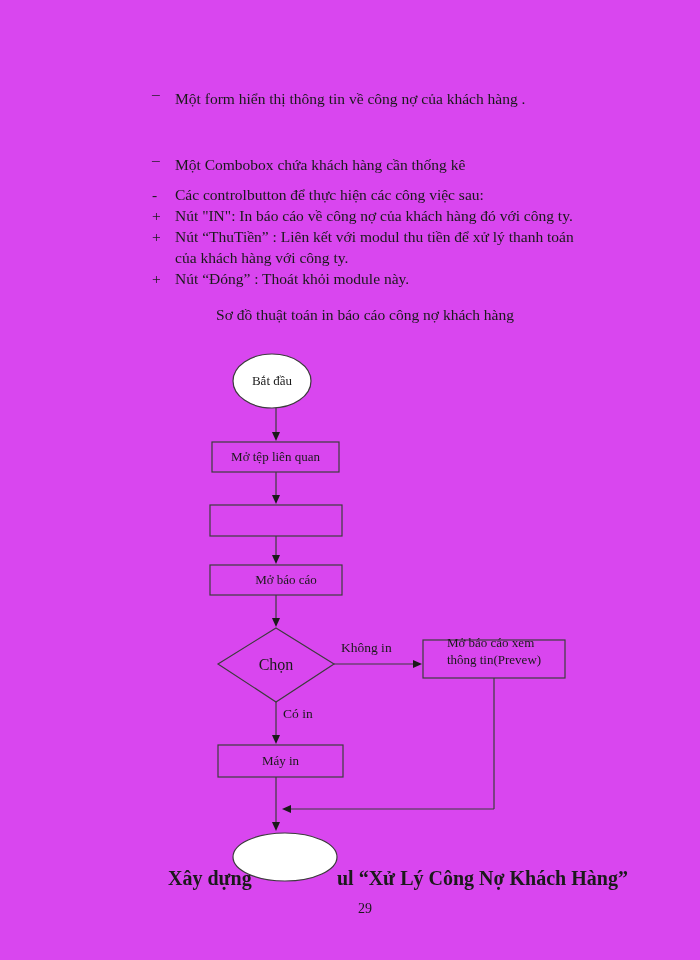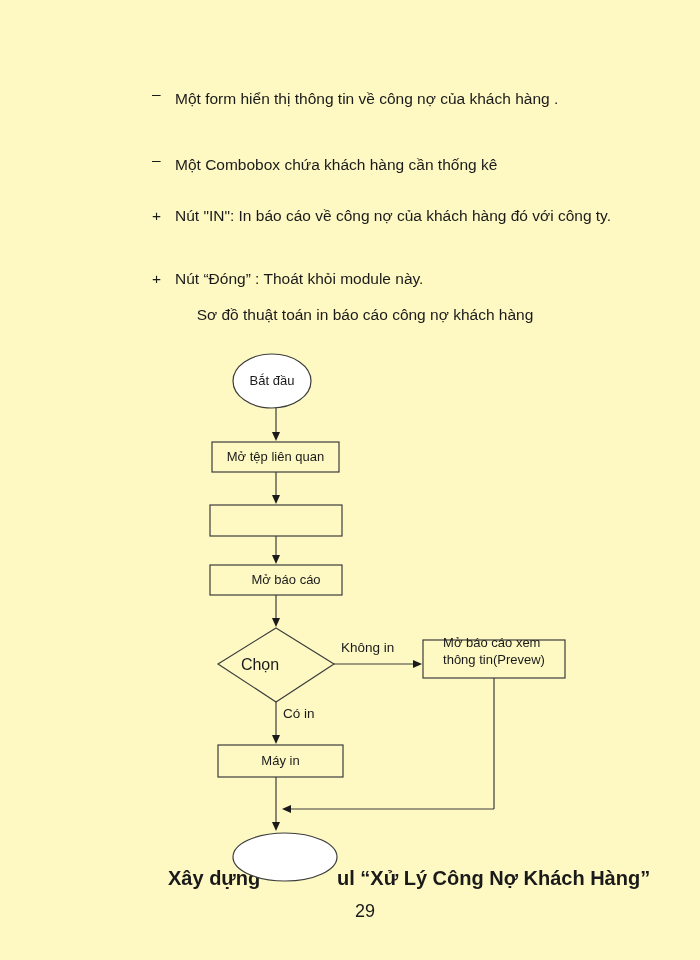--- a/index.html
+++ b/index.html
@@ -1,20 +1,20 @@
 <!DOCTYPE html>
 <html><head>
 <meta charset="utf-8">
 <style>
   html,body{margin:0;padding:0;background:#e8e8e8;}
   .page{
     position:relative;
     width:700px;height:960px;
-    background:#fef9c3;
-    font-family:Liberation Sans, sans-serif;
+    background:#d946ef;
+    font-family:Liberation Serif, serif;
     color:#1a1a1a;
     overflow:hidden;
     margin:0 auto;
   }
   .bullet-row{
     position:absolute;left:152px;
     font-size:15.5px;line-height:17px;
     white-space:nowrap;
   }
   .bullet-row .marker{
@@ -41,31 +41,34 @@
   .flabel.big{font-size:16px;}
   .edge-label{
     position:absolute;font-size:13.5px;white-space:nowrap;
   }
   .caption-seg{
     position:absolute;top:867px;
     font-size:20px;font-weight:bold;white-space:nowrap;
   }
   .page-number{
     position:absolute;left:325px;top:901px;width:80px;
-    text-align:center;font-size:18px;
+    text-align:center;font-size:14px;
   }
 </style>
 </head>
 <body>
 
 <div class="page">
 
   <div class="bullet-row" style="top:90px"><span class="marker raised">–</span><span>Một form hiển thị thông tin về công nợ của khách hàng .</span></div>
   <div class="bullet-row" style="top:156px"><span class="marker raised">–</span><span>Một Combobox chứa khách hàng cần thống kê</span></div>
+  <div class="bullet-row" style="top:186px"><span class="marker">-</span><span>Các controlbutton để thực hiện các công việc sau:</span></div>
   <div class="bullet-row" style="top:207px"><span class="marker">+</span><span>Nút "IN": In báo cáo về công nợ của khách hàng đó với công ty.</span></div>
+  <div class="bullet-row" style="top:228px"><span class="marker">+</span><span>Nút “ThuTiền” : Liên kết với modul thu tiền để xử lý thanh toán</span></div>
+  <div class="bullet-row cont" style="top:249px"><span>của khách hàng với công ty.</span></div>
   <div class="bullet-row" style="top:270px"><span class="marker">+</span><span>Nút “Đóng” : Thoát khỏi module này.</span></div>
 
   <div class="diagram-title">Sơ đồ thuật toán in báo cáo công nợ khách hàng</div>
 
   <div class="caption-seg" style="left:168px">Xây dựng</div>
   <div class="caption-seg" style="left:337px">ul “Xử Lý Công Nợ Khách Hàng”</div>
 
   <svg class="flow" viewBox="0 0 700 960">
     <ellipse cx="272" cy="381" rx="39" ry="27"></ellipse>
     <line x1="276" y1="408" x2="276" y2="433"></line>
@@ -99,21 +102,21 @@
 
     <line x1="276" y1="777" x2="276" y2="823"></line>
     <polygon class="arrow" points="272,822 280,822 276,831"></polygon>
 
     <ellipse cx="285" cy="857" rx="52" ry="24"></ellipse>
   </svg>
 
   <div class="flabel" style="left:233px;top:355px;width:78px;height:52px">Bắt đầu</div>
   <div class="flabel" style="left:212px;top:442px;width:127px;height:30px">Mở tệp liên quan</div>
   <div class="flabel" style="left:210px;top:565px;width:152px;height:30px">Mở báo cáo</div>
-  <div class="flabel big" style="left:202px;top:628px;width:116px;height:74px">Chọn</div>
+  <div class="flabel big" style="left:218px;top:628px;width:116px;height:74px">Chọn</div>
   <div class="edge-label" style="left:341px;top:640px">Không in</div>
   <div class="flabel" style="left:423px;top:640px;width:142px;height:24px">
     <span><span>Mở báo cáo xem</span><br><span>thông tin(Prevew)</span></span>
   </div>
   <div class="edge-label" style="left:283px;top:706px">Có in</div>
   <div class="flabel" style="left:218px;top:745px;width:125px;height:32px">Máy in</div>
 
   <div class="page-number">29</div>
 
 </div>

